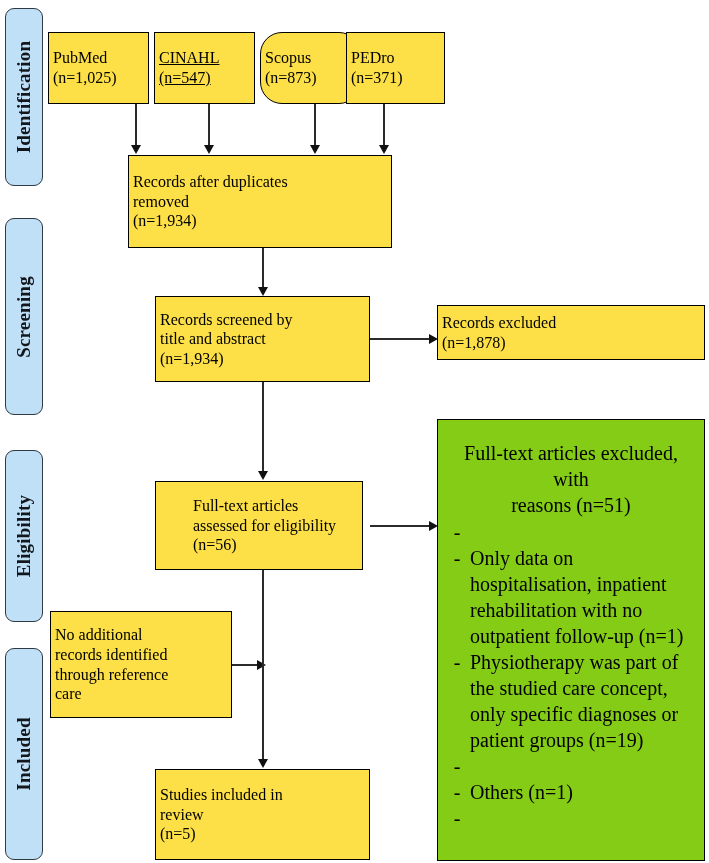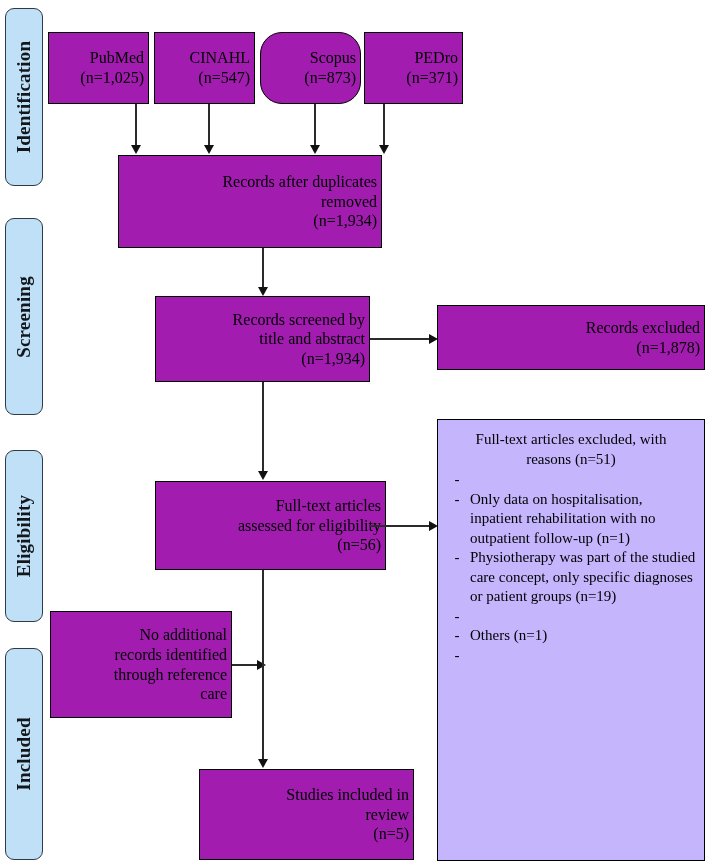--- a/index.html
+++ b/index.html
@@ -37,47 +37,47 @@
     font-weight: bold;
     font-size: 19px;
     color: #13171c;
     letter-spacing: 0.2px;
   }
 
   
   .flow-box {
     position: absolute;
     box-sizing: border-box;
-    background: #a21caf;
+    background: #fde047;
     border: 1.7px solid #000000;
     display: flex;
     align-items: center;
     justify-content: center;
-    text-align: right;
+    text-align: left;
     color: #000000;
     font-size: 16px;
     line-height: 1.22;
     padding: 2px 4px;
   }
   .flow-box .box-text {
     display: block;
     width: 100%;
     white-space: pre-line;
   }
 
   
   .reasons-box {
     position: absolute;
     box-sizing: border-box;
-    background: #c4b5fd;
+    background: #84cc16;
     border: 1.7px solid #000000;
     color: #000000;
-    font-size: 15px;
+    font-size: 20px;
     line-height: 1.30;
-    padding: 10px 6px 6px 6px;
+    padding: 20px 6px 6px 6px;
     overflow: hidden;
   }
   .reasons-heading {
     text-align: center;
     white-space: pre-line;
     margin-bottom: 1px;
   }
   .reasons-list {
     list-style: none;
     margin: 0;
@@ -142,72 +142,72 @@
     <span class="stage-label">Eligibility</span>
   </div>
   <div class="stage-pill" style="top:648px;height:212px;">
     <span class="stage-label">Included</span>
   </div>
 
   <div class="flow-box" style="left:48px;top:32px;width:101px;height:72px;">
     <span class="box-text">PubMed
 (n=1,025)</span>
   </div>
-  <div class="flow-box" style="left:154px;top:32px;width:101px;height:72px;">
+  <div class="flow-box" style="left:154px;top:32px;width:101px;height:72px;text-decoration:underline;">
     <span class="box-text">CINAHL
 (n=547)</span>
   </div>
   <div class="flow-box" style="left:260px;top:32px;width:101px;height:72px;border-radius:22px;">
     <span class="box-text">Scopus
 (n=873)</span>
   </div>
-  <div class="flow-box" style="left:364px;top:32px;width:99px;height:72px;">
+  <div class="flow-box" style="left:346px;top:32px;width:99px;height:72px;">
     <span class="box-text">PEDro
 (n=371)</span>
   </div>
 
   <div class="vline" style="left:135px;top:104px;height:42px;"></div>
   <div class="arrow-down" style="left:130.5px;top:145px;"></div>
 
   <div class="vline" style="left:208px;top:104px;height:42px;"></div>
   <div class="arrow-down" style="left:203.5px;top:145px;"></div>
 
   <div class="vline" style="left:314px;top:104px;height:42px;"></div>
   <div class="arrow-down" style="left:309.5px;top:145px;"></div>
 
   <div class="vline" style="left:383px;top:104px;height:42px;"></div>
   <div class="arrow-down" style="left:378.5px;top:145px;"></div>
 
-  <div class="flow-box" style="left:118px;top:155px;width:264px;height:93px;">
+  <div class="flow-box" style="left:128px;top:155px;width:264px;height:93px;">
     <span class="box-text">Records after duplicates
 removed
 (n=1,934)</span>
   </div>
 
   <div class="vline" style="left:262px;top:248px;height:40px;"></div>
   <div class="arrow-down" style="left:257.5px;top:287px;"></div>
 
   <div class="flow-box" style="left:155px;top:296px;width:215px;height:86px;">
     <span class="box-text">Records screened by
 title and abstract
 (n=1,934)</span>
   </div>
 
   <div class="hline" style="left:370px;top:338px;width:60px;"></div>
   <div class="arrow-right" style="left:429px;top:333.5px;"></div>
 
-  <div class="flow-box" style="left:437px;top:305px;width:268px;height:65px;">
+  <div class="flow-box" style="left:437px;top:305px;width:268px;height:55px;">
     <span class="box-text">Records excluded
 (n=1,878)</span>
   </div>
 
   <div class="vline" style="left:262px;top:382px;height:90px;"></div>
   <div class="arrow-down" style="left:257.5px;top:471px;"></div>
 
-  <div class="flow-box" style="left:155px;top:481px;width:231px;height:89px;padding-left:37px;">
+  <div class="flow-box" style="left:155px;top:481px;width:208px;height:89px;padding-left:37px;">
     <span class="box-text">Full-text articles
 assessed for eligibility
 (n=56)</span>
   </div>
 
   <div class="hline" style="left:370px;top:525px;width:60px;"></div>
   <div class="arrow-right" style="left:429px;top:520.5px;"></div>
 
   <div class="reasons-box" style="left:437px;top:419px;width:268px;height:442px;">
     <div class="reasons-heading">Full-text articles excluded, with
@@ -243,19 +243,19 @@
 through reference
 care</span>
   </div>
 
   <div class="hline" style="left:232px;top:664px;width:26px;"></div>
   <div class="arrow-right" style="left:257px;top:659.5px;"></div>
 
   <div class="vline" style="left:262px;top:570px;height:190px;"></div>
   <div class="arrow-down" style="left:257.5px;top:759px;"></div>
 
-  <div class="flow-box" style="left:155px;top:769px;width:215px;height:91px;margin-left:44px;">
+  <div class="flow-box" style="left:155px;top:769px;width:215px;height:91px;">
     <span class="box-text">Studies included in
 review
 (n=5)</span>
   </div>
 
 </div>
 
 </body></html>

